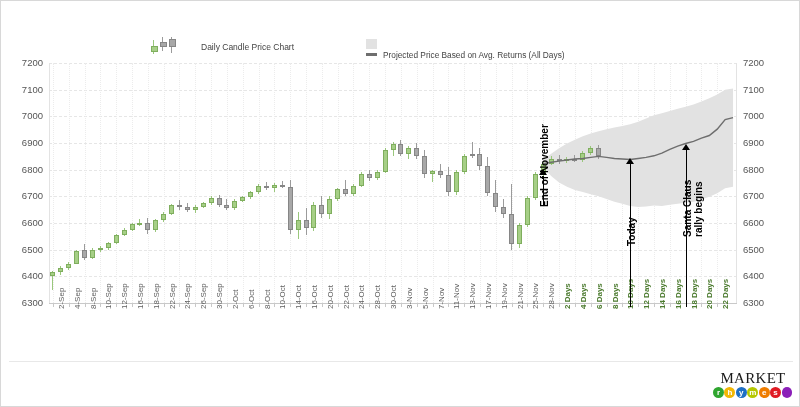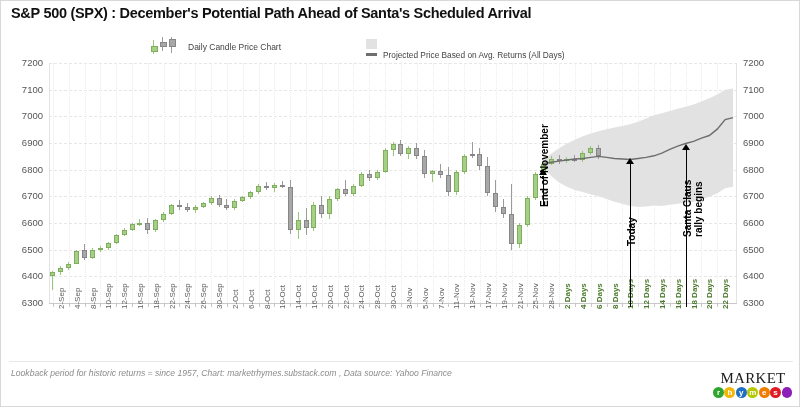--- a/index.html
+++ b/index.html
@@ -33,21 +33,21 @@
     color: #111;
     white-space: nowrap;
   }
   
   #legend-left {
     position: absolute;
     left: 148px; top: 36px;
     display: flex; align-items: center;
     font-size: 8.5px; color: #444;
   }
-  #legend-left .lbl { margin-left: 3px; }
+  #legend-left .lbl { margin-left: 16px; }
   .legend-candle-sample {
     position: relative; width: 36px; height: 20px;
   }
   .lcs-item { position: absolute; }
   .lcs-wick { position: absolute; width: 1px; background: #8a8a8a; }
   .lcs-body { position: absolute; width: 5px; }
   #legend-right {
     position: absolute;
     left: 365px; top: 37px;
     font-size: 8.3px; color: #444;
@@ -178,21 +178,20 @@
     color: #fff; font-size: 8px; font-weight: bold;
     font-family: "Liberation Sans", sans-serif;
     display: flex; align-items: center; justify-content: center;
   }
 </style>
 </head>
 <body>
 
 <div id="root">
 
-  <div id="title">S&amp;P 500 (SPX) : December's Potential Path Ahead of Santa's Scheduled Arrival</div>
 
   <div id="legend-left">
     <div class="legend-candle-sample">
       <div class="lcs-item" style="left:2px;top:7px;">
         <div class="lcs-wick" style="left:2px;top:-4px;height:14px;background:#9ac77c;"></div>
         <div class="lcs-body" style="left:0;top:2px;height:4px;background:#a6cf86;border:1px solid #7fae5e;"></div>
       </div>
       <div class="lcs-item" style="left:11px;top:2px;">
         <div class="lcs-wick" style="left:2px;top:-2px;height:14px;background:#9b9b9b;"></div>
         <div class="lcs-body" style="left:0;top:3px;height:3px;background:#a8a8a8;border:1px solid #868686;"></div>
@@ -690,21 +689,20 @@
       <div class="annot-arrow" style="left: 629.241px; top: 163px; height: 143px;"></div>
       <div class="annot-text" style="left: 625.241px; top: 245px;">Today</div>
       <div class="annot-head" style="left: 680.598px; top: 143px;"></div>
       <div class="annot-arrow" style="left: 684.598px; top: 149px; height: 157px;"></div>
       <div class="annot-text" style="left: 680.598px; top: 236px;">Santa Claus</div>
       <div class="annot-text" style="left: 691.598px; top: 236px;">rally begins</div>
     </div>
 
   <div id="footer-sep"></div>
   <div id="footer">
-    <div>Lookback period for historic returns = since 1957, Chart: marketrhymes.substack.com , Data source: Yahoo Finance</div>
   </div>
 
   <div id="logo">
     <div id="logo-word">MARKET</div>
     <div id="logo-circles">
         <div class="logo-bubble" style="background: rgb(47, 165, 47);">r</div>
         <div class="logo-bubble" style="background: rgb(242, 183, 5);">h</div>
         <div class="logo-bubble" style="background: rgb(31, 111, 196);">y</div>
         <div class="logo-bubble" style="background: rgb(181, 200, 0);">m</div>
         <div class="logo-bubble" style="background: rgb(239, 125, 0);">e</div>

